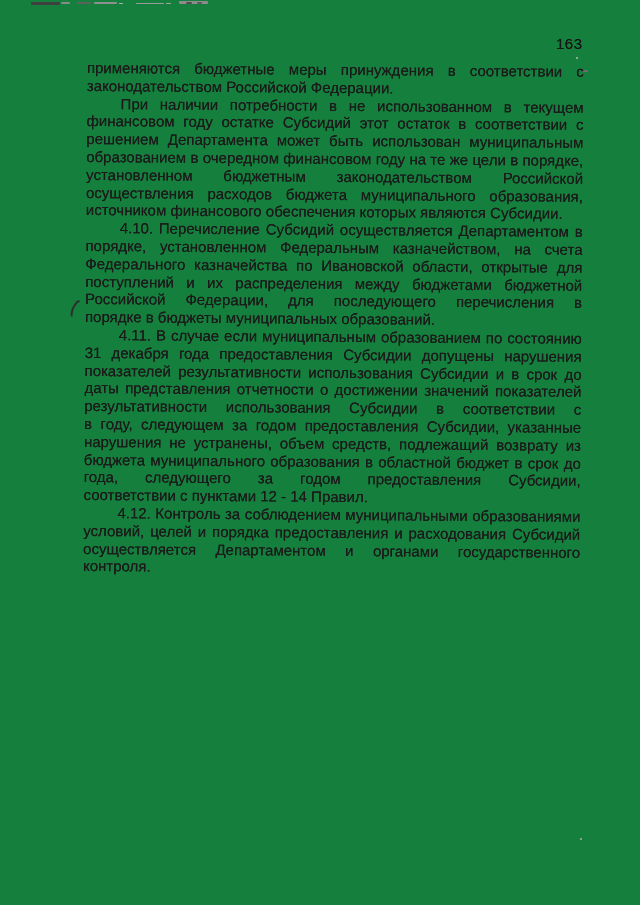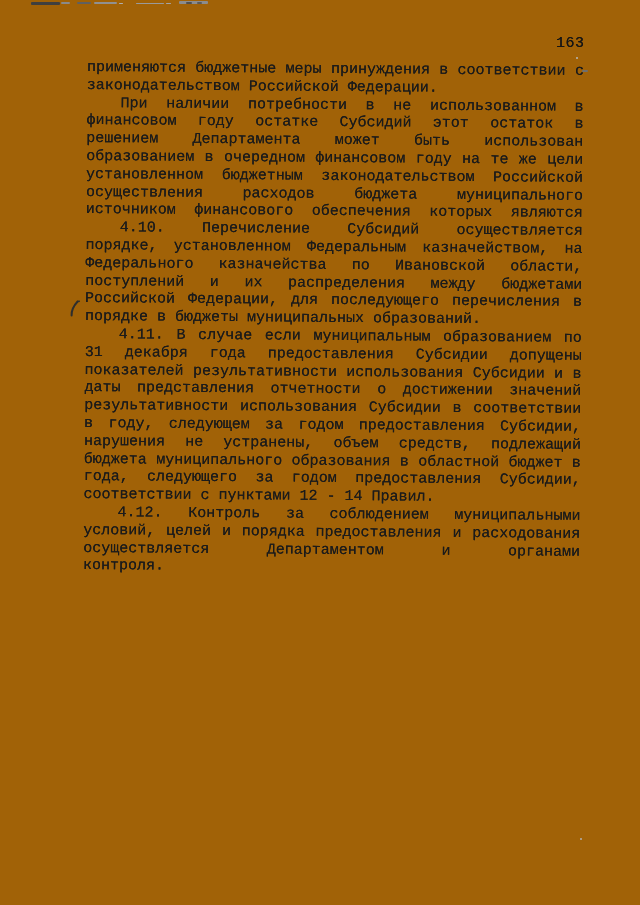--- a/index.html
+++ b/index.html
@@ -4,23 +4,23 @@
 <style>
   html, body {
     margin: 0;
     padding: 0;
     background: #ffffff;
   }
   .page {
     position: relative;
     width: 640px;
     height: 905px;
-    background: #a16207;
+    background: #15803d;
     overflow: hidden;
-    font-family: Liberation Mono, monospace;
+    font-family: Liberation Sans, sans-serif;
   }
 
   
   .seg { position: absolute; display: block; border-radius: 1px; }
   .s1 { left: 31px;  top: 2px;   width: 29px; height: 2.6px; background: #3f3f3f; }
   .s2 { left: 61px;  top: 2.2px; width: 9px;  height: 2px;   background: #8a8a8a; }
   .s3 { left: 77px;  top: 1.6px; width: 14px; height: 2.6px; background: #606060; }
   .s4 { left: 94px;  top: 2.2px; width: 23px; height: 2px;   background: #909090; }
   .s5 { left: 119px; top: 2.6px; width: 4px;  height: 1.6px; background: #b0b0b0; }
   .s6 { left: 136px; top: 2.6px; width: 28px; height: 1.6px; background: #9a9a9a; }

